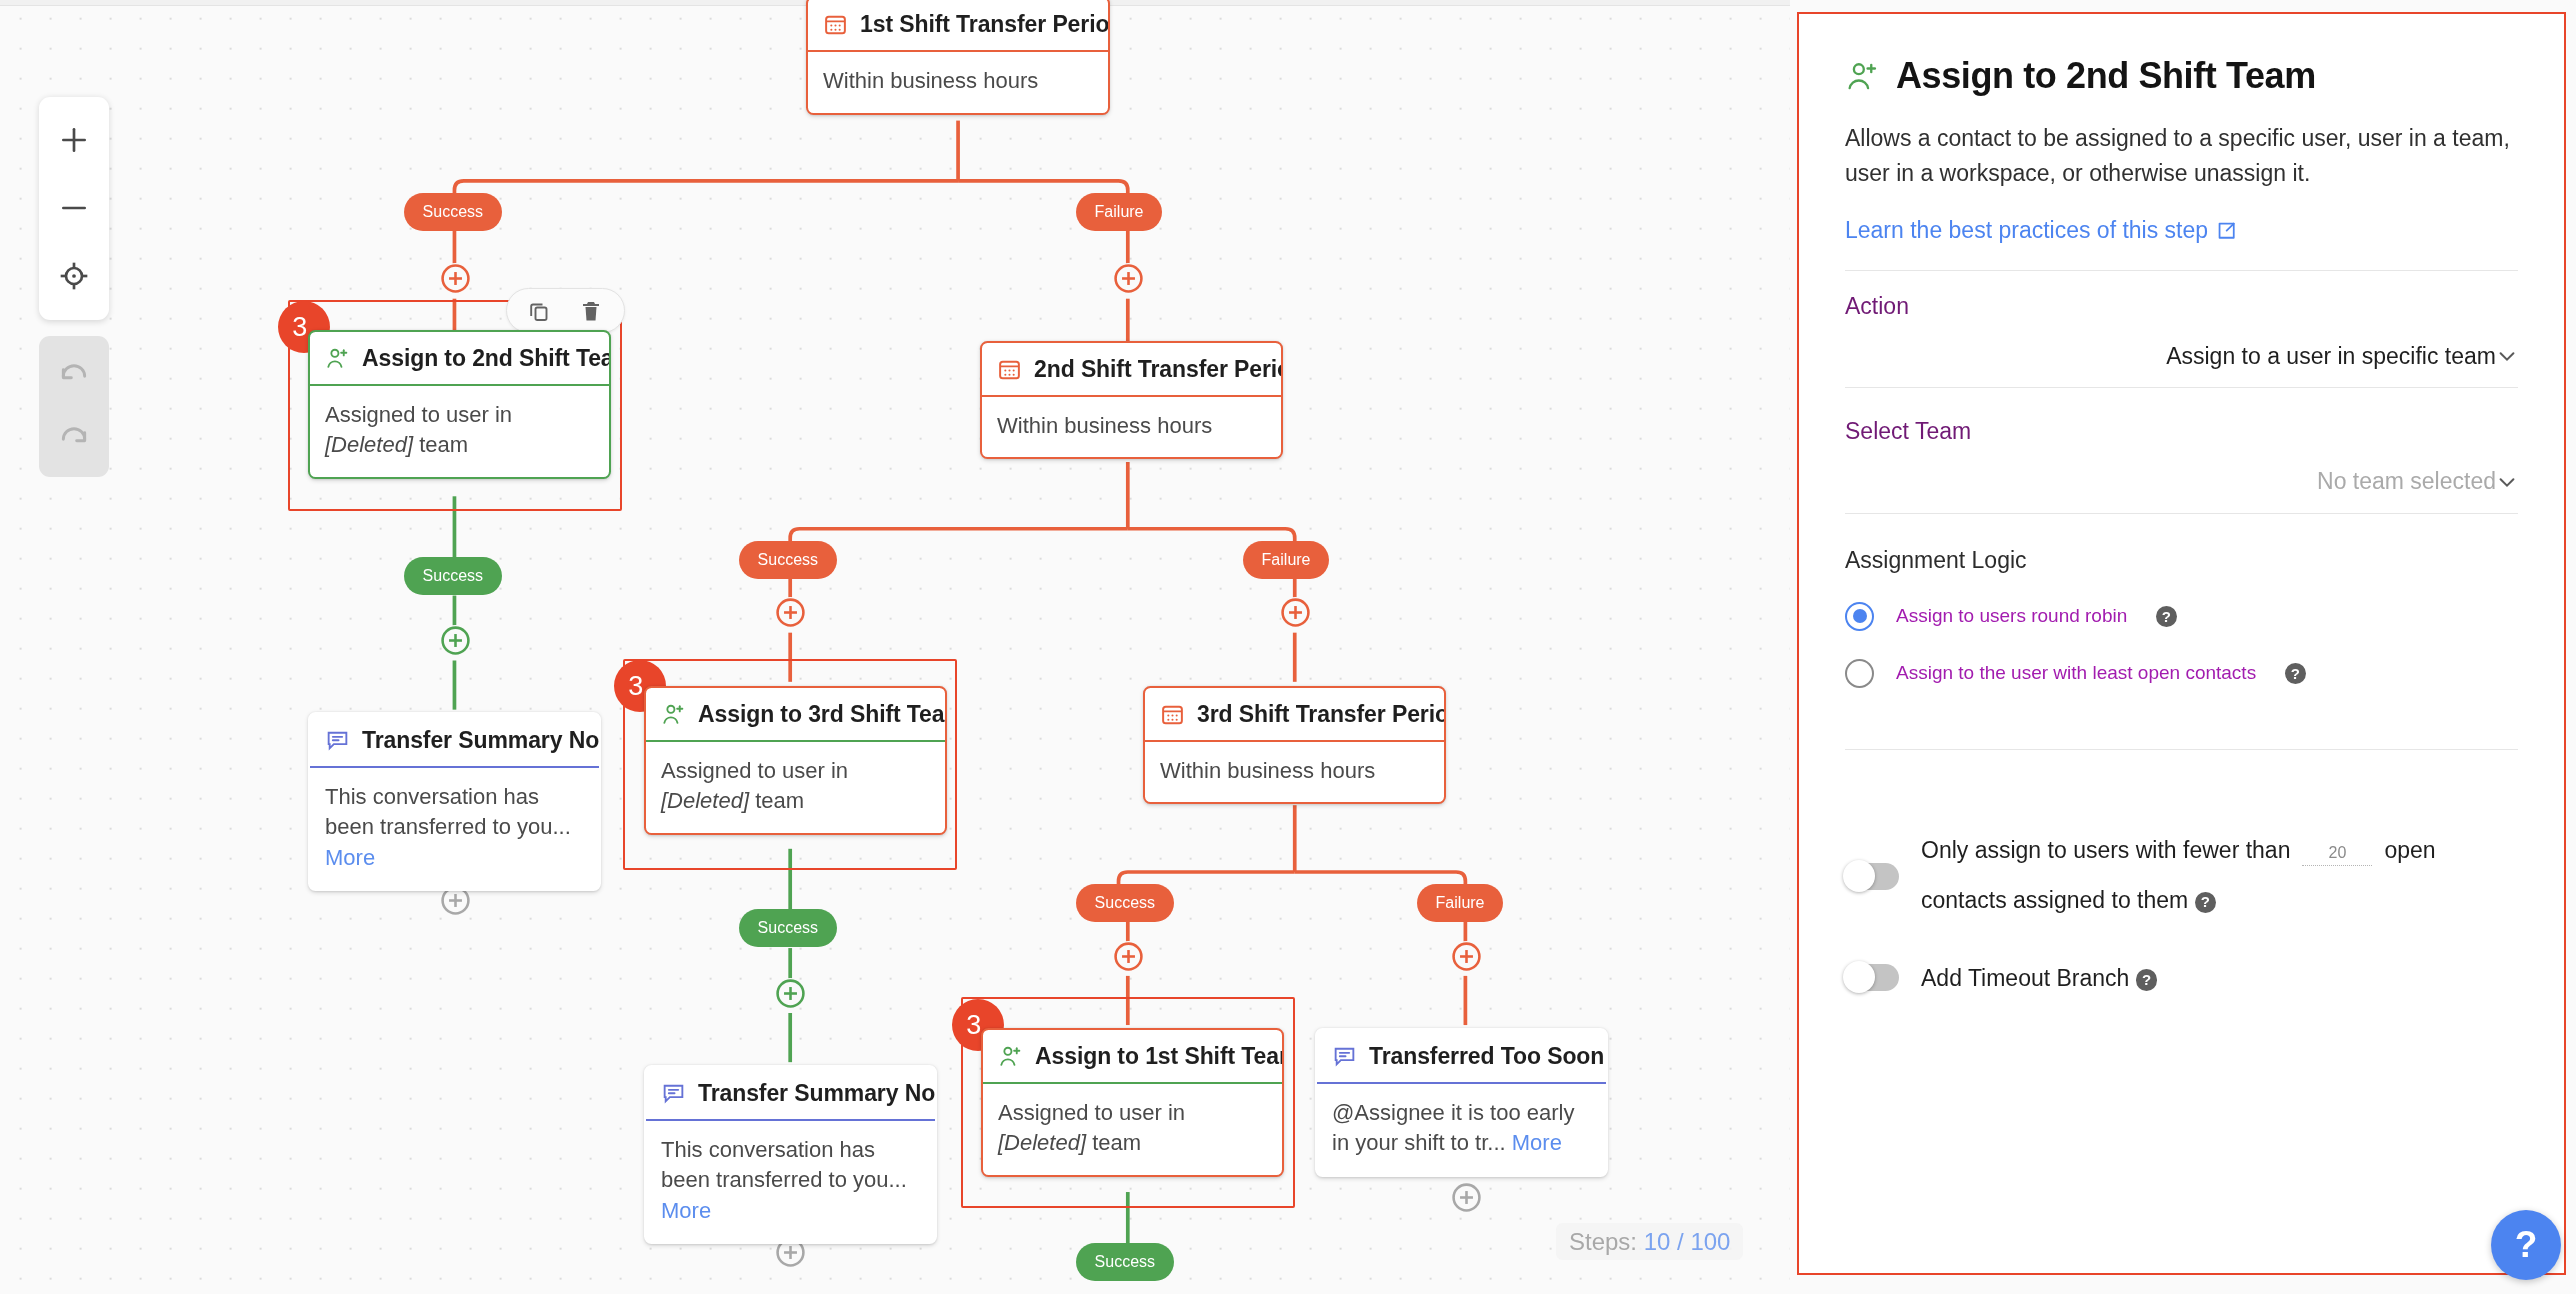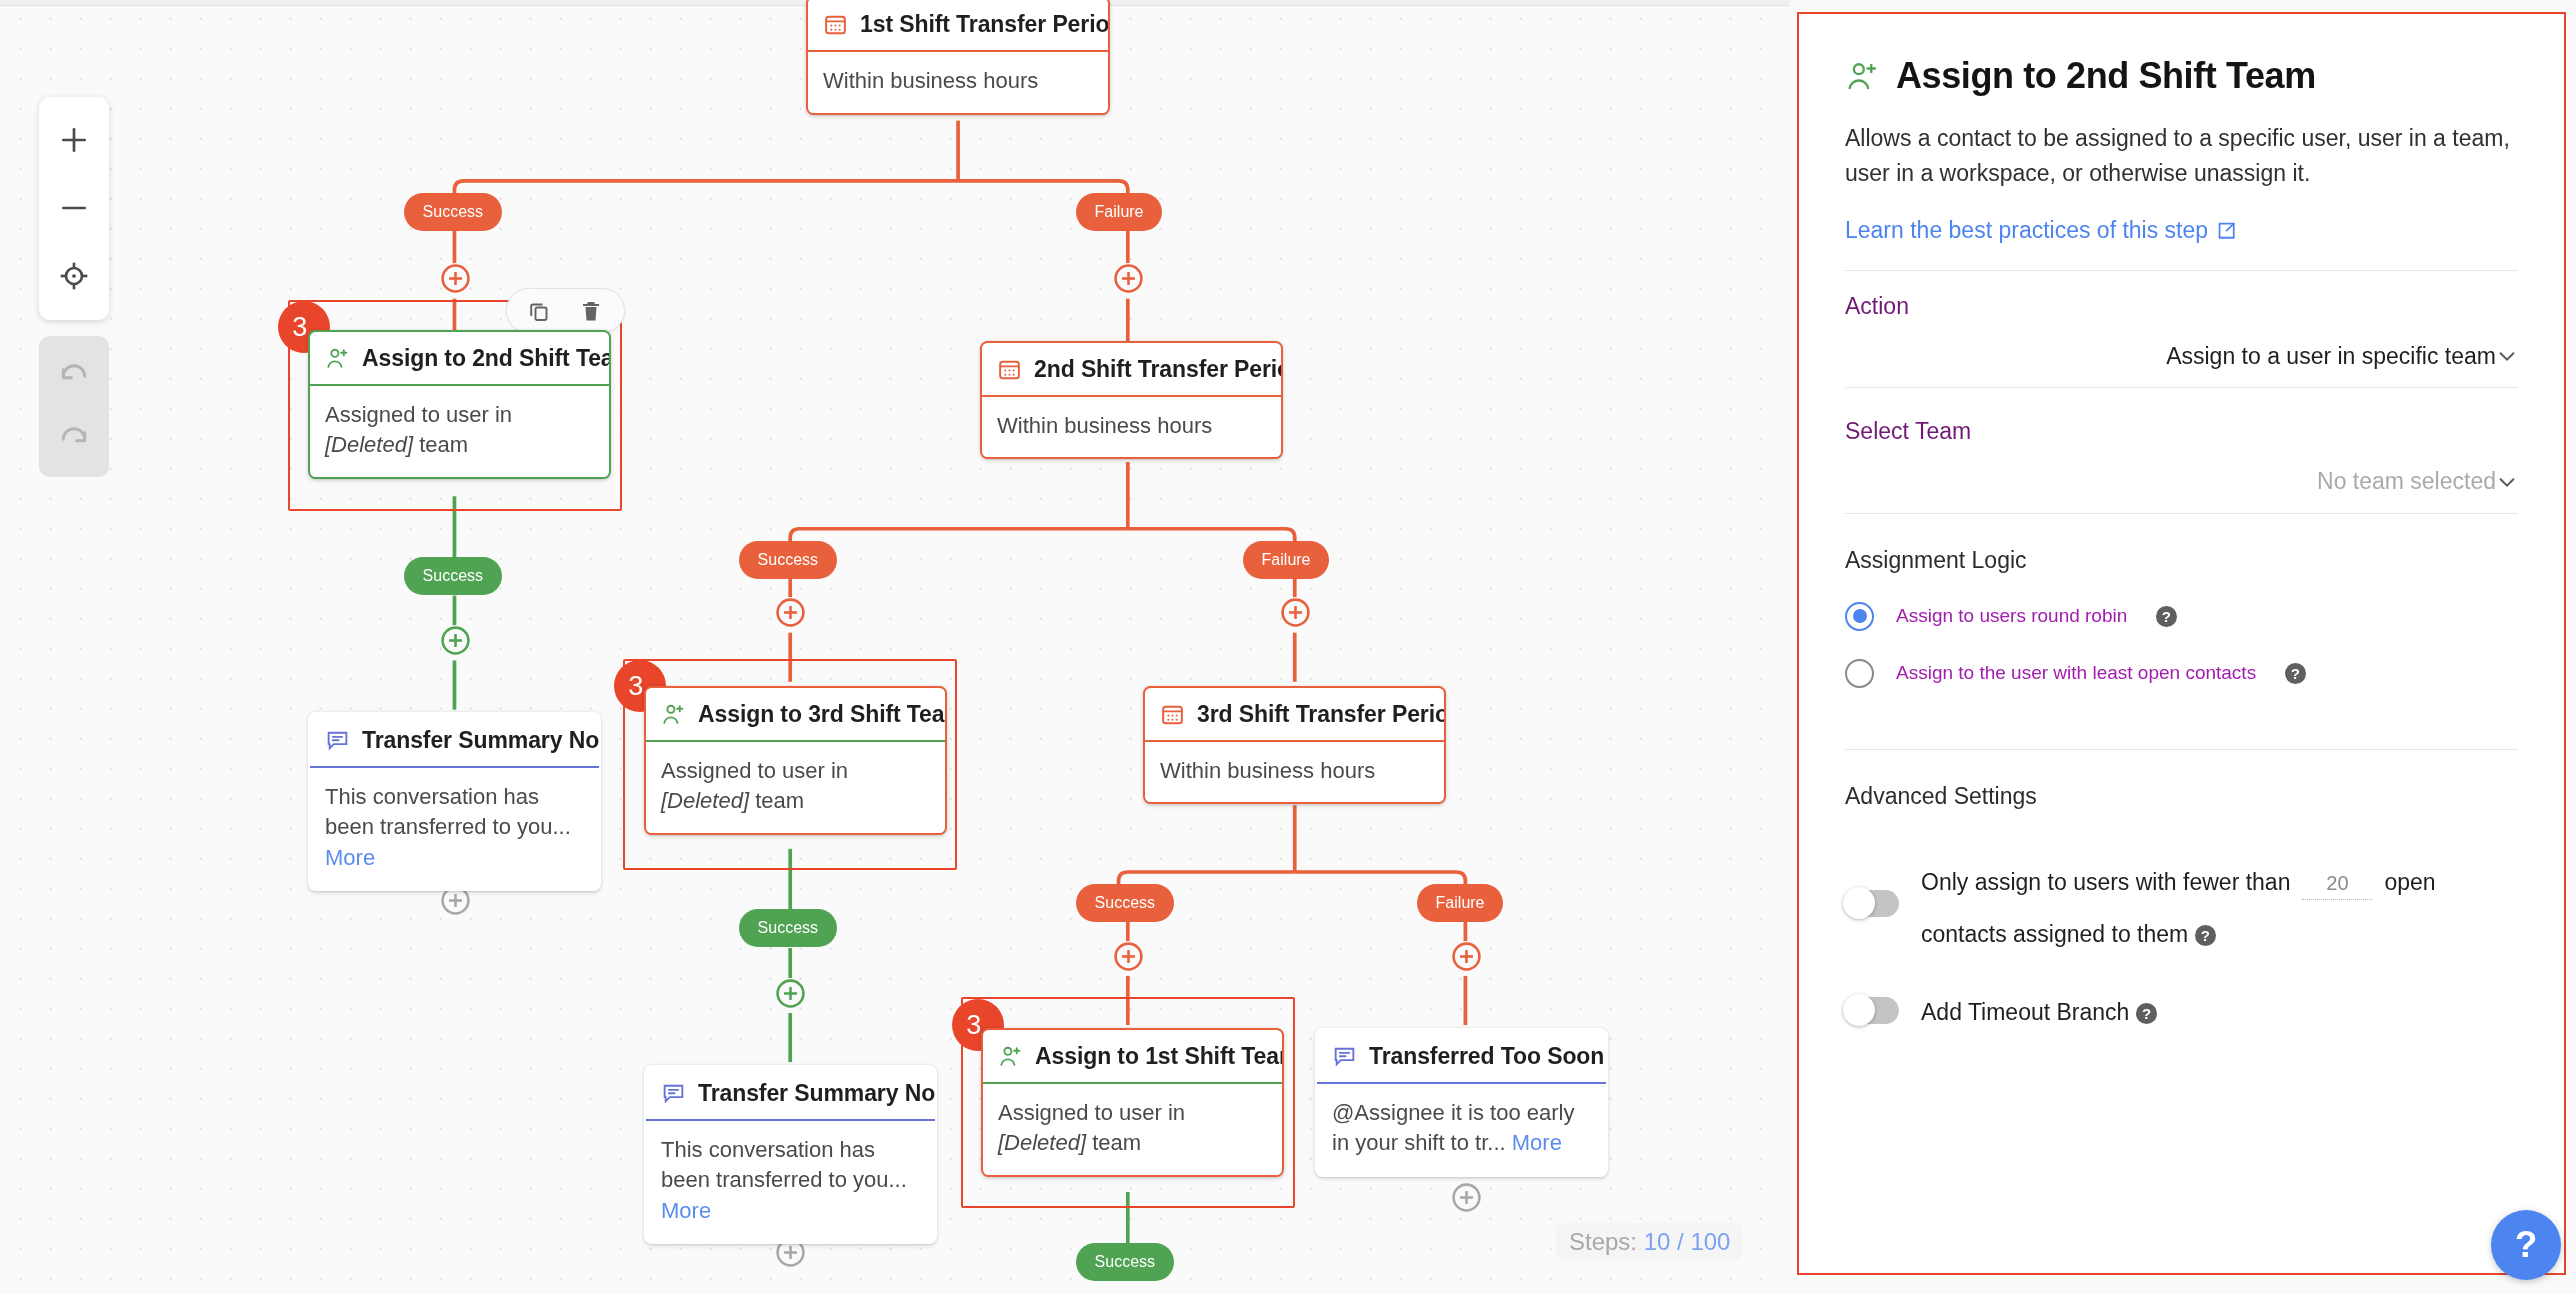--- a/index.html
+++ b/index.html
@@ -192,21 +192,21 @@
     position:absolute; top:-2.8px; left:-1.9px;
     width: 32px; height: 32px; border-radius:50%;
     background:#fff; box-shadow: 0 0.9px 3.7px rgba(0,0,0,0.3);
   }
   .switch.on { background: #a7c0f6; }
   .switch.on .knob { left: 23px; background: #4c84f0; }
   .toggle-label { font-size: 23px; color: #1f1f1f; line-height: 1.6; }
   .inline-num {
     display:inline-block; min-width: 70px; text-align:center;
     border-bottom: 1.4px dotted #b5b5b5; color: #8a8a8a;
-    font-size: 20px; margin: 16px 12px;
+    font-size: 16px; margin: 16px 12px;
   }
   #help-fab {
     position: absolute; left: 2491px; top: 1210px;
     width: 70px; height: 70px; border-radius: 50%;
     background: #4c84f0; color: #fff;
     display:flex; align-items:center; justify-content:center;
     font-size: 37px; font-weight: bold; cursor:pointer;
     box-shadow: 0 1.9px 7.4px rgba(0,0,0,0.22);
   }
 </style>
@@ -627,21 +627,20 @@
       <div class="radio-row">
         <span class="radio"></span>
         <span class="radio-label">Assign to the user with least open contacts</span>
         <span class="help-dot">?</span>
       </div>
     </div>
 
     <div id="advanced-divider" class="divider"></div>
 
     <div id="advanced">
-      <div class="section-title">Advanced Settings</div>
 
 
       <div class="toggle-row" style="margin-top:41px;">
         <span class="switch" style="margin-top:39px;">
             <span class="knob"></span>
           </span>
         <span class="toggle-label" style="max-width:557px;">
           <span>Only assign to users with fewer than</span><span class="inline-num">20</span><span>open contacts assigned to them</span><span class="help-dot">?</span>
         </span>
       </div>

